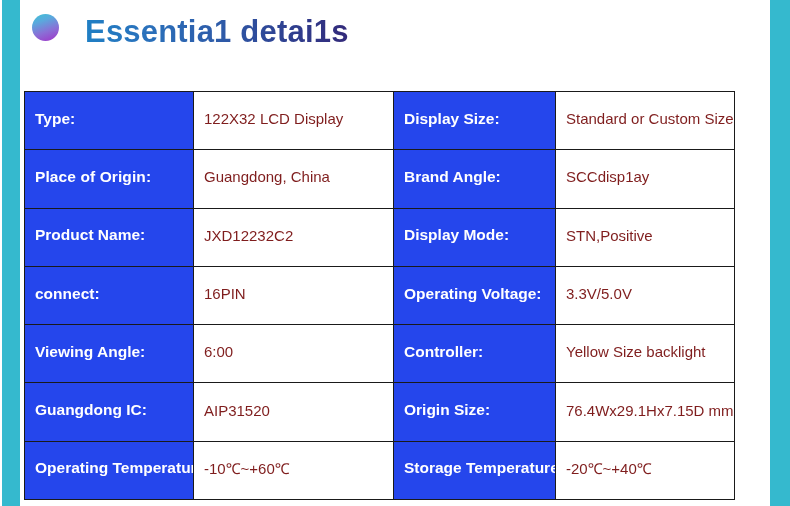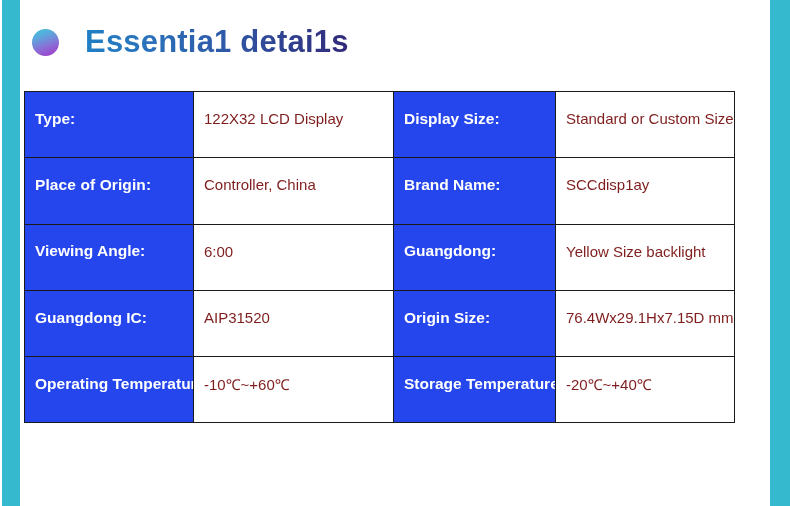--- a/index.html
+++ b/index.html
@@ -32,21 +32,20 @@
   .edge-bar.left  { left: 2px; }
   .edge-bar.right { left: 770px; width: 20px; }
 
   
   .header {
     position: absolute;
     left: 32px;
     top: 14px;
     height: 56px;
     display: flex;
-    align-items: center;
   }
   .bullet-dot {
     width: 27px;
     height: 27px;
     border-radius: 50%;
     background: linear-gradient(160deg, #3ec3d4 0%, #5aa9dd 28%, #8a6fd6 62%, #a033c8 100%);
     flex: 0 0 auto;
     margin-right: 26px;
   }
   .page-title {
@@ -66,21 +65,21 @@
     position: absolute;
     left: 24px;
     top: 91px;
     width: 710px;
     border-collapse: collapse;
     table-layout: fixed;
   }
   .spec-table td {
     border: 1.6px solid #1a1a1a;
     height: 53.3px;
-    padding: 0 0 12px 10px;
+    padding: 0 0 4px 10px;
     vertical-align: middle;
     overflow: hidden;
     margin-left: 43px;
   }
   .col-label-a { width: 169px; }
   .col-value-a { width: 200px; }
   .col-label-b { width: 162px; }
   .col-value-b { width: 179px; }
 
   td.label-cell {
@@ -130,28 +129,40 @@
     </colgroup>
     <tbody>
       <tr>
         <td class="label-cell">Type:</td>
         <td class="value-cell">122X32 LCD Display</td>
         <td class="label-cell">Display Size:</td>
         <td class="value-cell val-sm val-pad">Standard or Custom Size</td>
       </tr>
       <tr>
         <td class="label-cell lab-wsp">Place of  Origin:</td>
-        <td class="value-cell">Controller, China</td>
-        <td class="label-cell">Brand Name:</td>
+        <td class="value-cell">Guangdong, China</td>
+        <td class="label-cell">Brand Angle:</td>
         <td class="value-cell val-pad">SCCdisp1ay</td>
+      </tr>
+      <tr>
+        <td class="label-cell">Product Name:</td>
+        <td class="value-cell val-tight">JXD12232C2</td>
+        <td class="label-cell">Display Mode:</td>
+        <td class="value-cell val-tight val-pad">STN,Positive</td>
+      </tr>
+      <tr>
+        <td class="label-cell lab-lg">connect:</td>
+        <td class="value-cell val-tight">16PIN</td>
+        <td class="label-cell">Operating Voltage:</td>
+        <td class="value-cell val-pad">3.3V/5.0V</td>
       </tr>
       <tr>
         <td class="label-cell lab-sm">Viewing Angle:</td>
         <td class="value-cell">6:00</td>
-        <td class="label-cell">Guangdong:</td>
+        <td class="label-cell">Controller:</td>
         <td class="value-cell val-tight val-pad">Yellow Size backlight</td>
       </tr>
       <tr>
         <td class="label-cell">Guangdong IC:</td>
         <td class="value-cell val-tight">AIP31520</td>
         <td class="label-cell">Origin Size:</td>
         <td class="value-cell val-tight val-pad">76.4Wx29.1Hx7.15D mm</td>
       </tr>
       <tr>
         <td class="label-cell lab-xs">Operating Temperature</td>

